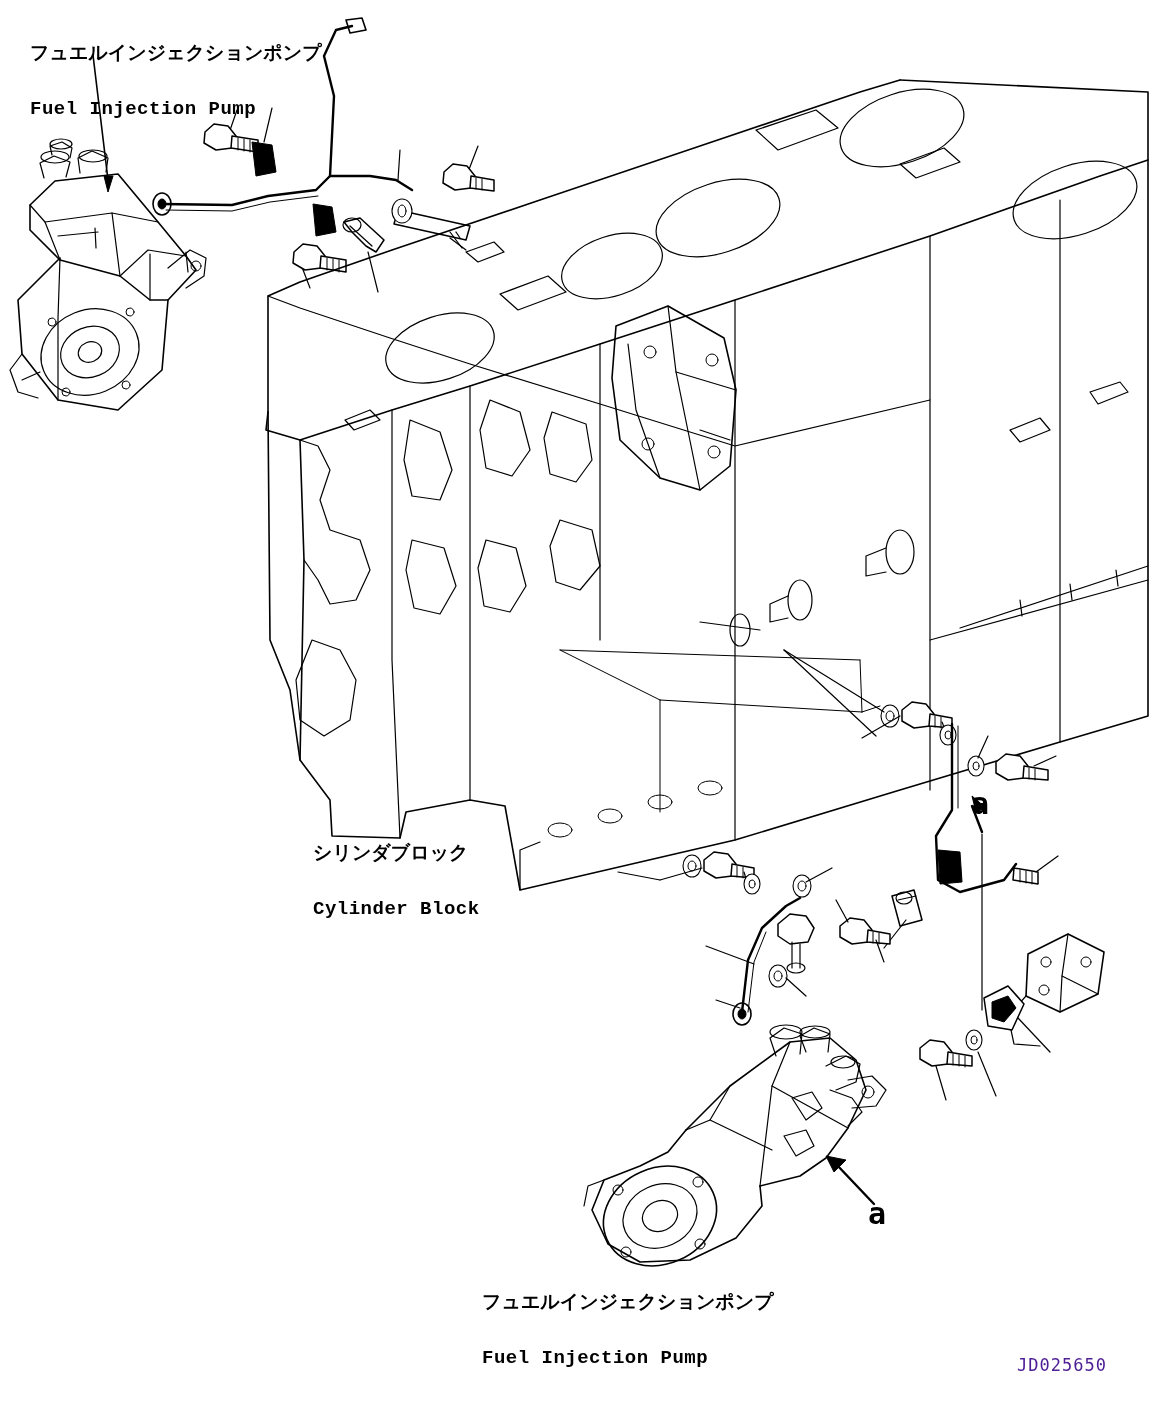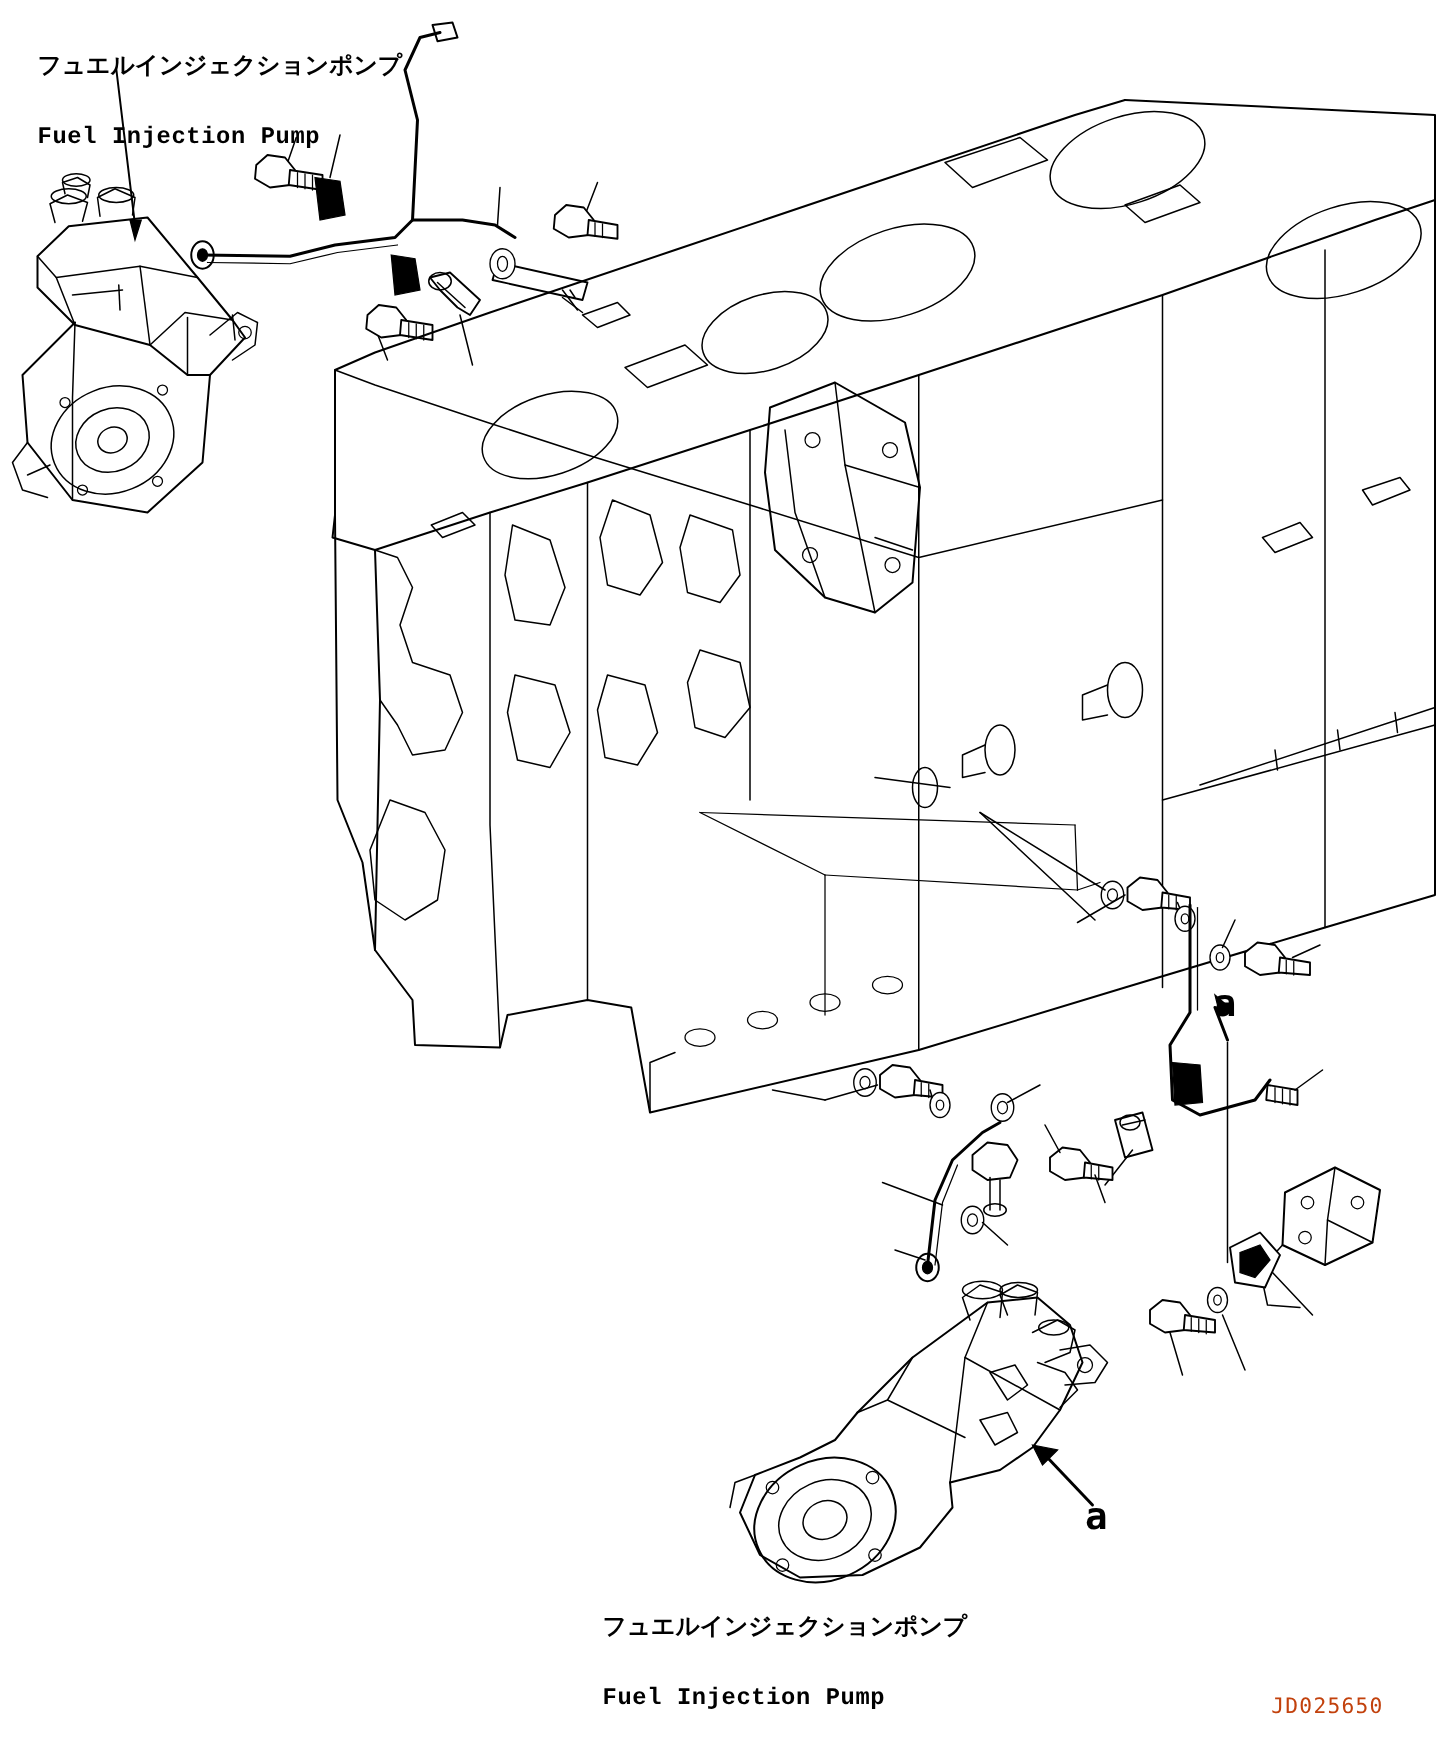--- a/index.html
+++ b/index.html
@@ -45,21 +45,21 @@
     font-family: "DejaVu Sans Mono", monospace;
     font-size: 30px;
     font-weight: 700;
     color: #000;
   }
   .docnum {
     position: absolute;
     font-family: "DejaVu Sans Mono", monospace;
     font-size: 17px;
     letter-spacing: 1px;
-    color: #c2410c;
+    color: #4c1d95;
   }
   svg.art {
     position: absolute;
     left: 0;
     top: 0;
     width: 1163px;
     height: 1402px;
   }
   .ln { fill: none; stroke: #000; stroke-width: 1.6; stroke-linejoin: round; stroke-linecap: round; }
   .ln-thin { fill: none; stroke: #000; stroke-width: 1.2; stroke-linejoin: round; stroke-linecap: round; }
@@ -384,20 +384,24 @@
       <path class="fillk" d="M 846 1160 L 834 1172 L 826 1156 Z"></path>
     </g>
 
   </svg>
 
   <div class="label" style="left:30px; top:6px;">
     <span class="jp">フュエルインジェクションポンプ</span>
     <span class="en">Fuel Injection Pump</span>
   </div>
 
+  <div class="label" style="left:313px; top:806px;">
+    <span class="jp">シリンダブロック</span>
+    <span class="en">Cylinder Block</span>
+  </div>
 
   <div class="label" style="left:482px; top:1255px;">
     <span class="jp">フュエルインジェクションポンプ</span>
     <span class="en">Fuel Injection Pump</span>
   </div>
 
   <div class="callout" style="left:971px; top:786px;">a</div>
   <div class="callout" style="left:868px; top:1196px;">a</div>
 
   <div class="docnum" style="left:1017px; top:1355px;">JD025650</div>

